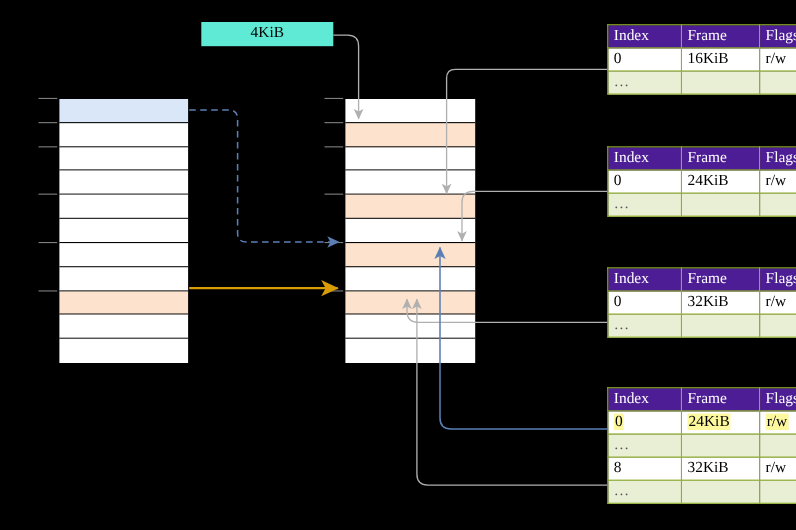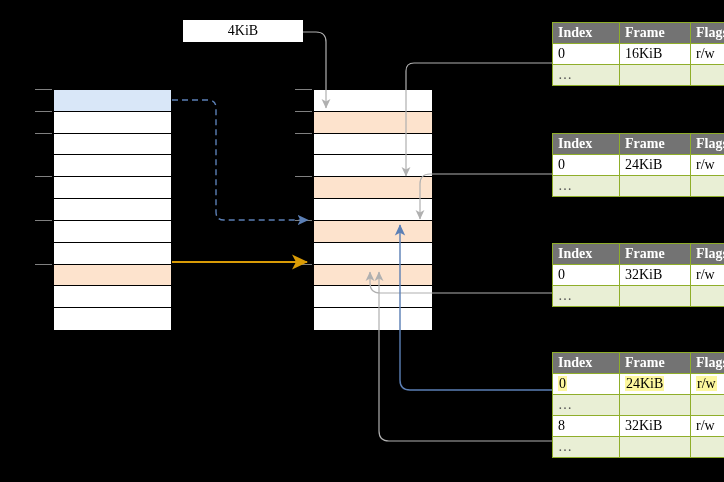--- a/index.html
+++ b/index.html
@@ -13,28 +13,28 @@
   .memrow{position:absolute;left:0;right:0;border-bottom:1px solid #000;
           box-sizing:border-box;background:#ffffff;}
   .memrow:last-child{border-bottom:none;}
   .memrow.blue{background:#d9e7f8;}
   .memrow.orange{background:#fde3cd;}
 
   
   .tick{position:absolute;height:1px;background:#808080;}
 
   
-  .labelbox{position:absolute;background:#ffffff;color:#000;
+  .labelbox{position:absolute;background:#5eead4;color:#000;
             display:flex;align-items:center;justify-content:center;
             font-size:14px;box-sizing:border-box;text-align:right;}
 
   
   .ptable{position:absolute;border-collapse:collapse;border:1px solid #8fae2a;
           table-layout:fixed;}
-  .ptable th{background:#737373;color:#ffffff;font-weight:bold;font-size:14px;
+  .ptable th{background:#4c1d95;color:#ffffff;font-weight:normal;font-size:14px;
              text-align:left;padding:2px 5px;border:1px solid #8fae2a;
              white-space:nowrap;}
   .ptable td{background:#ffffff;color:#000;font-size:14px;text-align:left;
              padding:2px 5px;border:1px solid #8fae2a;white-space:nowrap;}
   .ptable tr.ellipsis td{background:#e9efd5;color:#555;}
   .ptable td .hl{background:#fdf79e;padding:0 1px;}
   .col-index{width:56px;}
   .col-frame{width:60px;margin-top:40px;}
   .col-flags{width:56px;}
 

